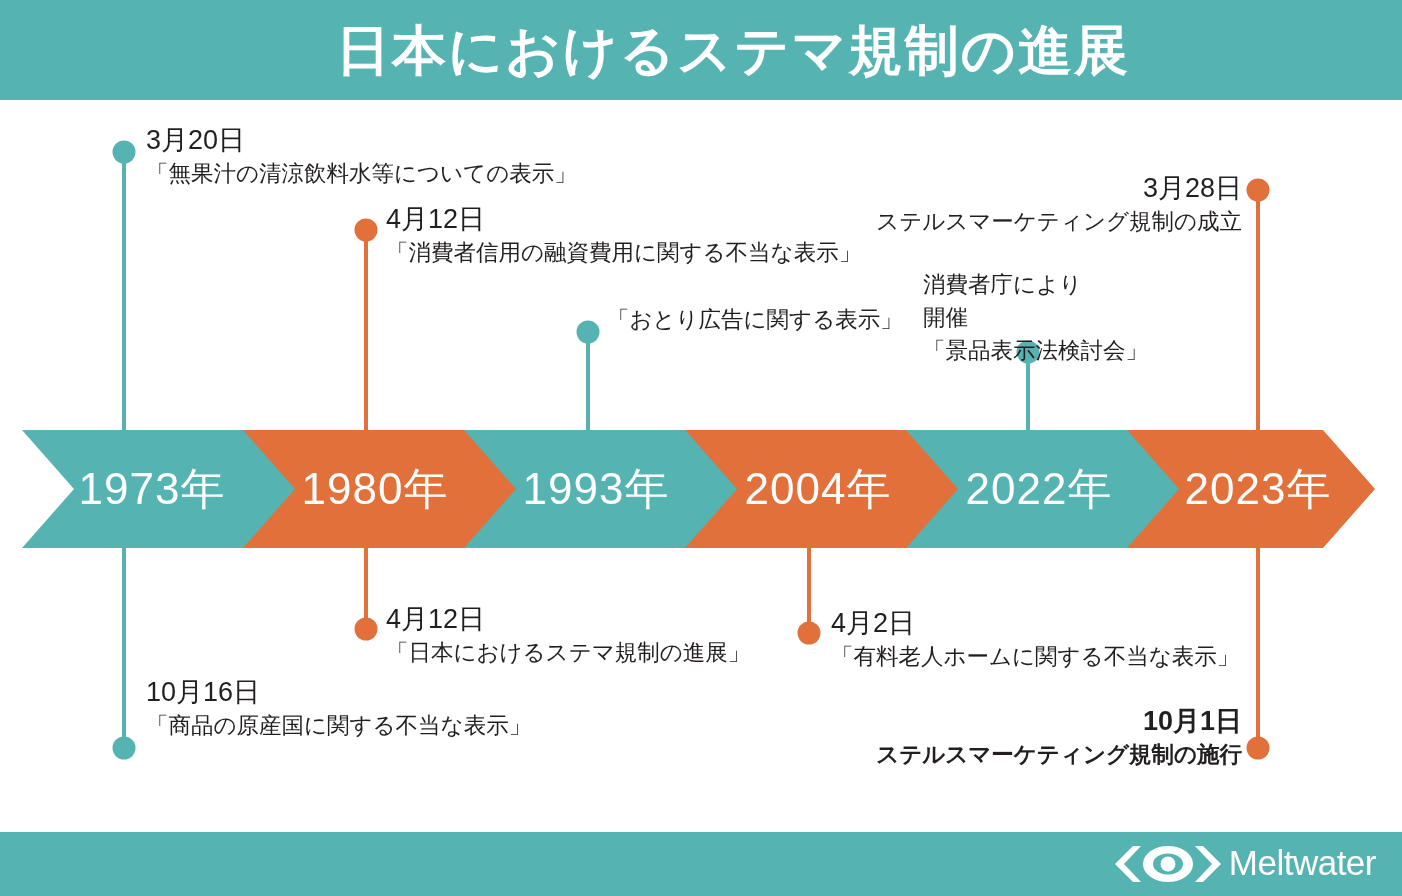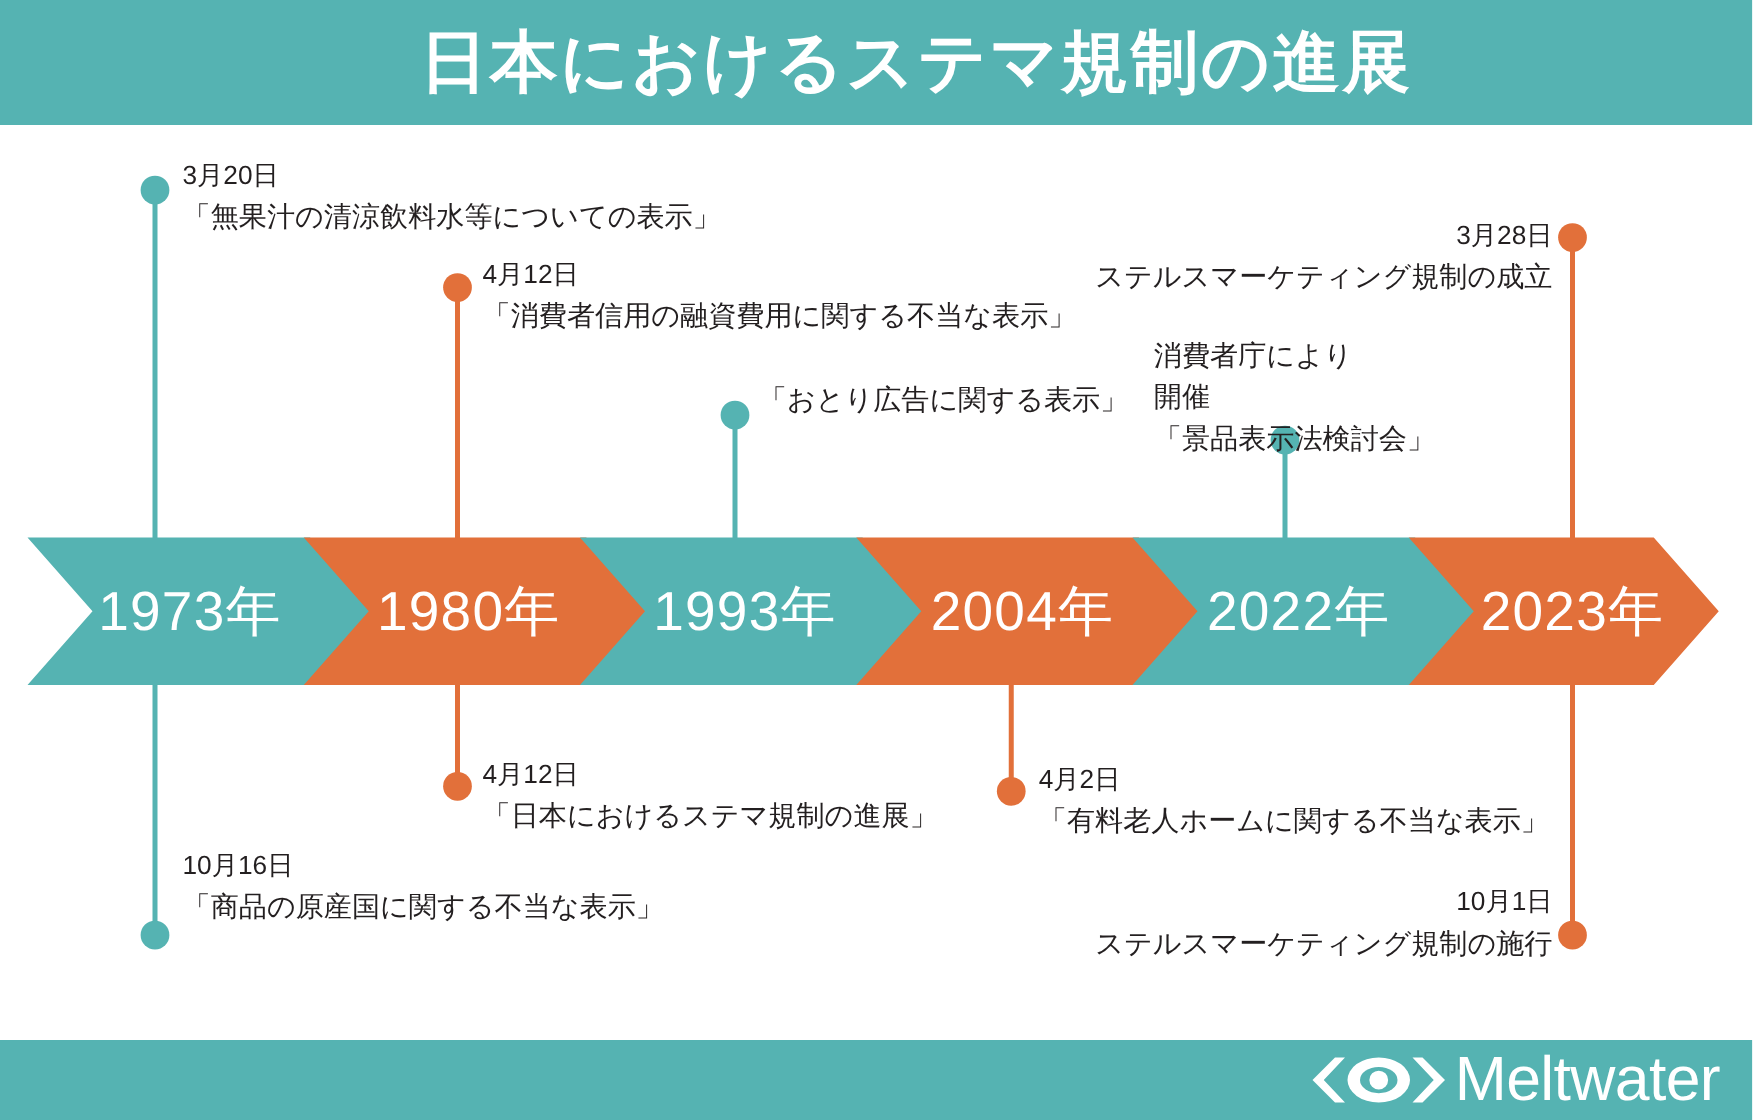--- a/index.html
+++ b/index.html
@@ -59,21 +59,21 @@
     height: 64px;
     display: flex;
     align-items: center;
     gap: 6px;
   }
   .logo-mark {
     display: block;
   }
   .logo-word {
     color: #ffffff;
-    font-size: 50px;
+    font-size: 35px;
     font-weight: 400;
     letter-spacing: -0.5px;
     line-height: 1;
     padding-bottom: 3px;
   }
 
   
   .timeline-layer {
     position: absolute;
     left: 0;
@@ -84,21 +84,21 @@
 
   
   .annot {
     position: absolute;
     color: #231f20;
     font-size: 22.5px;
     line-height: 33px;
     white-space: nowrap;
   }
   .annot .date {
-    font-size: 21px;
+    font-size: 27px;
     display: block;
   }
   .annot .desc {
     display: block;
   }
   .annot.right {
     text-align: right;
     margin-left: 36px;
   }
   .annot .line {
@@ -215,21 +215,21 @@
   <div class="annot" style="left:831px; top:607px;">
     <span class="date">4月2日</span>
     <span class="desc">「有料老人ホームに関する不当な表示」</span>
   </div>
 
   <div class="annot" style="left:146px; top:676px;">
     <span class="date">10月16日</span>
     <span class="desc">「商品の原産国に関する不当な表示」</span>
   </div>
 
-  <div class="annot right" style="right:160px; top:705px;">
+  <div class="annot right" style="right:160px; top:705px;font-weight:bold;">
     <span class="date">10月1日</span>
     <span class="desc">ステルスマーケティング規制の施行</span>
   </div>
 
   <div class="footer-band"></div>
   <div class="footer-logo">
     <svg class="logo-mark" width="110" height="46" viewBox="0 0 110 46">
 
       <path d="M 20 5 L 28 5 L 11 23 L 28 41 L 20 41 L 2 23 Z" fill="#ffffff"></path>
 

